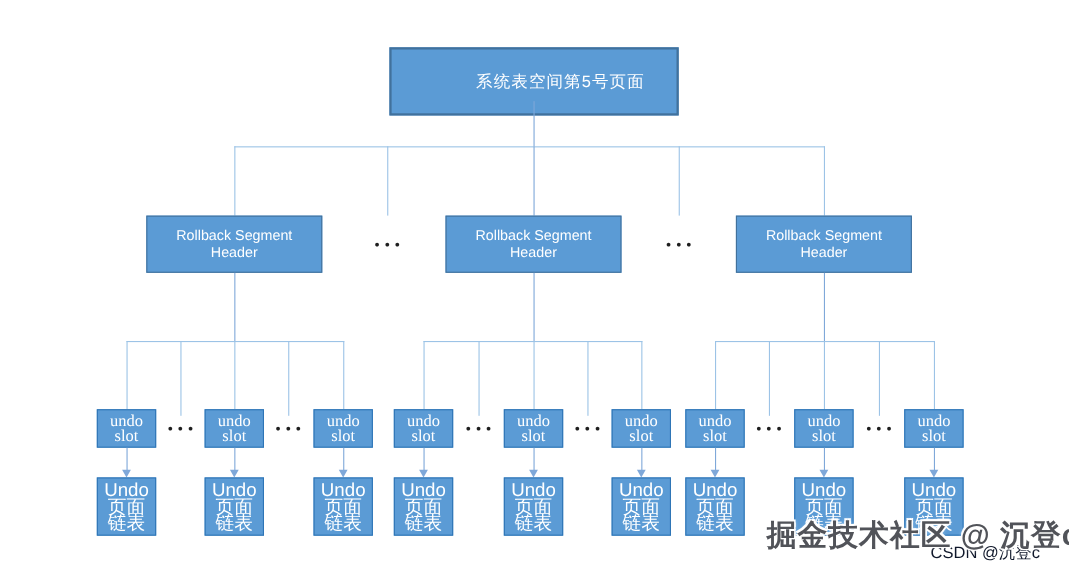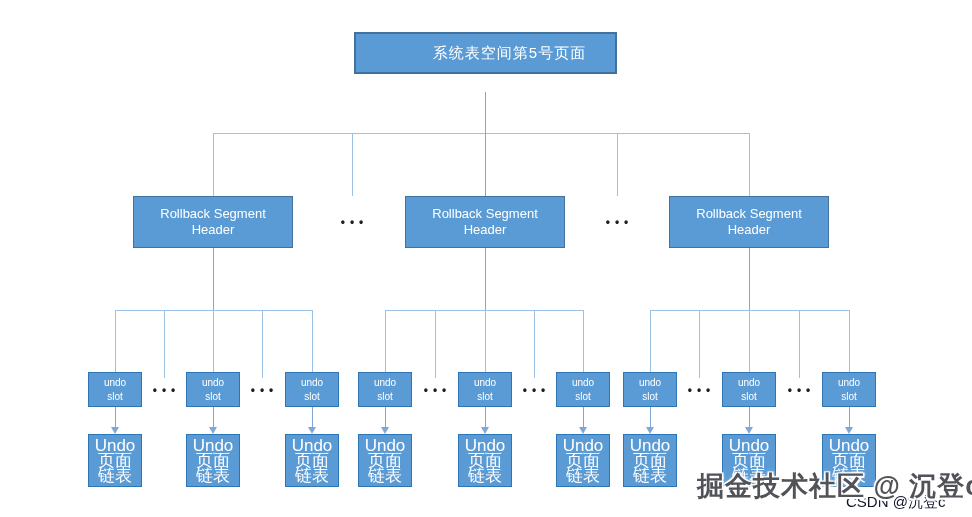--- a/index.html
+++ b/index.html
@@ -17,21 +17,21 @@
   }
   .node{
     position:absolute;box-sizing:border-box;
     background:var(--node-fill);border:2px solid var(--node-border);
     color:#fff;display:flex;flex-direction:column;align-items:center;justify-content:center;
     text-align:center;
   }
   .node.root{font-size:15px;letter-spacing:1px;}
   .node.header{font-size:13px;border-width:1.5px;}
   .node.header span{display:block;width:126px;line-height:16px;}
-  .node.small{border:1.5px solid var(--small-node-border);font-size:10px;line-height:14px;}
+  .node.small{border:1.5px solid var(--small-node-border);font-size:15px;line-height:14px;font-family:Liberation Serif, serif;}
   .node.small span{display:block;width:36px;}
   .node.upage{border:1.5px solid var(--small-node-border);font-size:17px;line-height:15px;}
   .vl{position:absolute;width:1px;background:var(--connector);}
   .hl{position:absolute;height:1px;background:var(--connector);}
   .vl.dark{background:var(--connector-dark);}
   .dots{
     position:absolute;transform:translate(-50%,-50%);
     color:var(--ellipsis);font-size:12px;font-weight:bold;letter-spacing:5px;
     white-space:nowrap;padding-left:5px;
   }
@@ -48,21 +48,21 @@
   .wm-sub{
     position:absolute;left:846px;top:493px;z-index:9;white-space:nowrap;
     font-size:15px;color:#0f172a;
   }
 </style>
 </head>
 <body>
 
 <div class="canvas">
 
-  <div class="node root" style="left:354px;top:32px;width:263px;height:42px;padding-left:48px;">系统表空间第5号页面</div>
+  <div class="node root" style="left:354px;top:43px;width:263px;height:62px;padding-left:48px;">系统表空间第5号页面</div>
 
   <div class="vl dark" style="left:485px;top:92px;height:41px;"></div>
   <div class="hl" style="left:213px;top:133px;width:537px;"></div>
   <div class="vl" style="left:213px;top:133px;height:63px;"></div>
   <div class="vl" style="left:352px;top:133px;height:63px;"></div>
   <div class="vl dark" style="left:485px;top:133px;height:63px;"></div>
   <div class="vl" style="left:617px;top:133px;height:63px;"></div>
   <div class="vl" style="left:749px;top:133px;height:63px;"></div>
 
   <div class="node header" style="left:133px;top:196px;width:160px;height:52px;">

